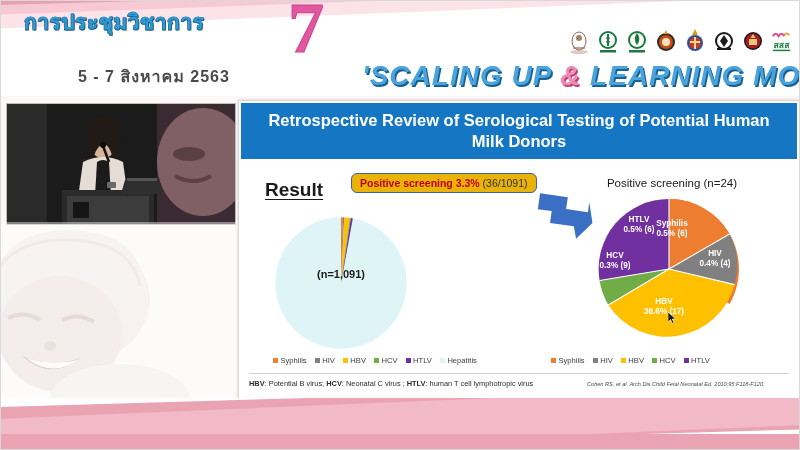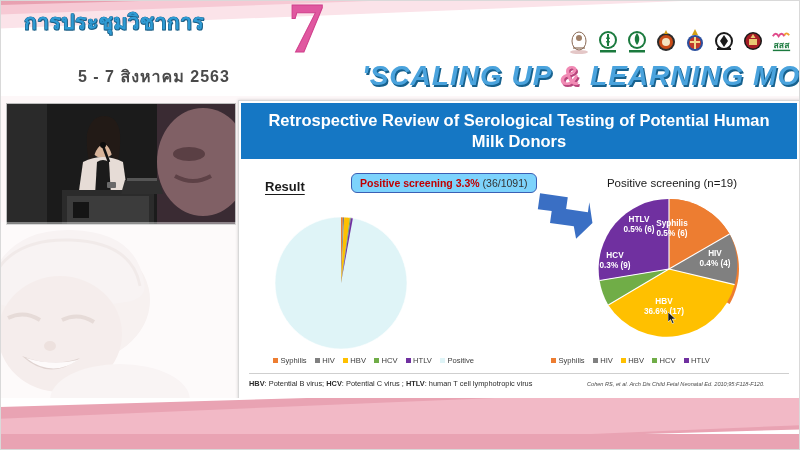--- a/index.html
+++ b/index.html
@@ -46,24 +46,24 @@
   .logo svg{display:block;}
 
   
   .slide{position:absolute;left:238px;top:100px;width:560px;height:302px;
      background:#ffffff;border:1px solid #d8d8d8;box-shadow:0 0 3px rgba(0,0,0,.18);text-decoration:underline;}
   .slide-title{position:absolute;left:2px;top:2px;width:556px;height:56px;
      background:#1577c4;color:#fff;display:flex;align-items:center;justify-content:center;
      text-align:center;font-size:16.5px;font-weight:bold;line-height:1.3;padding:0 14px;
      box-sizing:border-box;}
 
-  .result-label{position:absolute;left:26px;top:78px;font-size:13px;font-weight:bold;
+  .result-label{position:absolute;left:26px;top:78px;font-size:19px;font-weight:bold;
      color:#1a1a1a;text-decoration:underline;text-underline-offset:3px;}
 
-  .callout{position:absolute;left:112px;top:72px;padding:3px 8px;background:#7dd3fc;
+  .callout{position:absolute;left:112px;top:72px;padding:3px 8px;background:#eab308;
      border:1.4px solid #3b5fb4;border-radius:6px;font-size:10.5px;white-space:nowrap;}
   .callout .pct{color:#c00000;font-weight:bold;}
   .callout .frac{color:#333;}
 
   .blue-arrow{position:absolute;left:296px;top:92px;width:60px;height:48px;}
 
   
   .pie-left{position:absolute;left:30px;top:110px;width:144px;height:144px;}
   .pie-left svg{display:block;}
   .pl-label{position:absolute;left:22px;top:166px;width:160px;text-align:center;
@@ -263,23 +263,24 @@
 
         <path d="M72 72 L72 6 A66 66 0 0 1 73.9 6.03 Z" fill="#ED7D31"></path>
         <path d="M72 72 L73.9 6.03 A66 66 0 0 1 75.2 6.1 Z" fill="#808080"></path>
         <path d="M72 72 L75.2 6.1 A66 66 0 0 1 80.9 6.6 Z" fill="#FFC000"></path>
         <path d="M72 72 L80.9 6.6 A66 66 0 0 1 81.9 6.7 Z" fill="#70AD47"></path>
         <path d="M72 72 L81.9 6.7 A66 66 0 0 1 83.9 6.95 Z" fill="#7030A0"></path>
         <circle cx="72" cy="72" r="66" fill="none" stroke="#ffffff" stroke-width="0.6"></circle>
       </svg>
     </div>
     <div class="pl-label">
-    </div>
-
-    <div class="right-head">Positive screening (n=19)</div>
+      <div>(n=1,091)</div>
+    </div>
+
+    <div class="right-head">Positive screening (n=24)</div>
 
     <div class="pie-right">
       <svg width="160" height="150" viewBox="0 0 160 150">
 
         <path d="M76 72 L76 2 A70 70 0 0 1 136.6 107 Z" fill="#ED7D31" transform="rotate(0 76 72)"></path>
         <path d="M76 72 L76 2 A70 70 0 0 1 136.6 37 Z" fill="#ED7D31"></path>
         <path d="M76 72 L136.6 37 A70 70 0 0 1 141.6 87.6 Z" fill="#808080"></path>
         <path d="M76 72 L141.6 87.6 A70 70 0 0 1 15.3 108 Z" fill="#FFC000"></path>
         <path d="M76 72 L15.3 108 A70 70 0 0 1 6.6 83.5 Z" fill="#70AD47"></path>
         <path d="M76 72 L6.6 83.5 A70 70 0 0 1 76 2 Z" fill="#7030A0"></path>
@@ -336,21 +337,21 @@
       <span class="li">
           <i class="sw" style="background:#70AD47"></i>
           <span>HCV</span>
         </span>
       <span class="li">
           <i class="sw" style="background:#7030A0"></i>
           <span>HTLV</span>
         </span>
       <span class="li">
           <i class="sw" style="background:#DFF4F7"></i>
-          <span>Positive</span>
+          <span>Hepatitis</span>
         </span>
     </div>
 
     <div class="legend legend-right">
       <span class="li">
           <i class="sw" style="background:#ED7D31"></i>
           <span>Syphilis</span>
         </span>
       <span class="li">
           <i class="sw" style="background:#808080"></i>
@@ -366,21 +367,21 @@
         </span>
       <span class="li">
           <i class="sw" style="background:#7030A0"></i>
           <span>HTLV</span>
         </span>
     </div>
 
     <div class="divider"></div>
 
     <div class="footnote">
-      <b>HBV</b><span>: Potential B virus; </span><b>HCV</b><span>: Potential C virus ; </span><b>HTLV</b><span>: human T cell lymphotropic virus</span>
+      <b>HBV</b><span>: Potential B virus; </span><b>HCV</b><span>: Neonatal C virus ; </span><b>HTLV</b><span>: human T cell lymphotropic virus</span>
     </div>
 
     <div class="citation">Cohen RS, et al. Arch Dis Child Fetal Neonatal Ed. 2010;95:F118-F120.</div>
   </div>
 
   <div class="bot-wrap">
     <div class="bot-band-a"></div>
     <div class="bot-band-b"></div>
     <div class="bot-solid"></div>
   </div>

